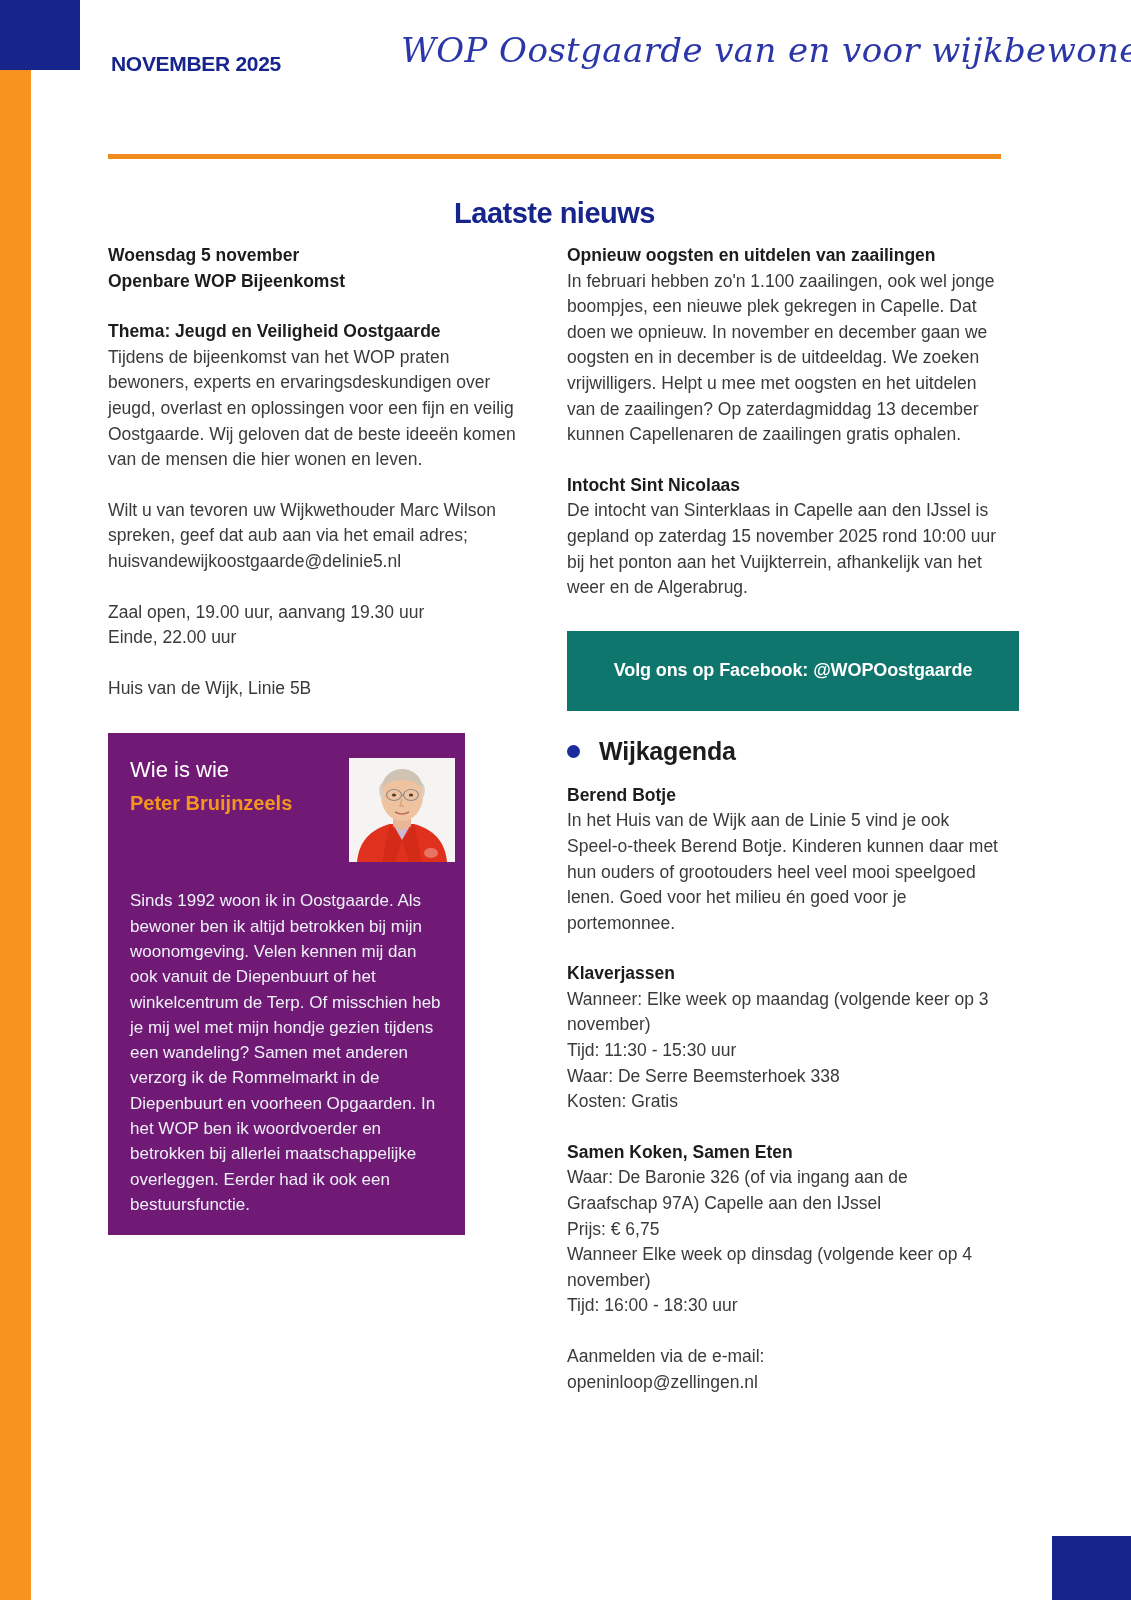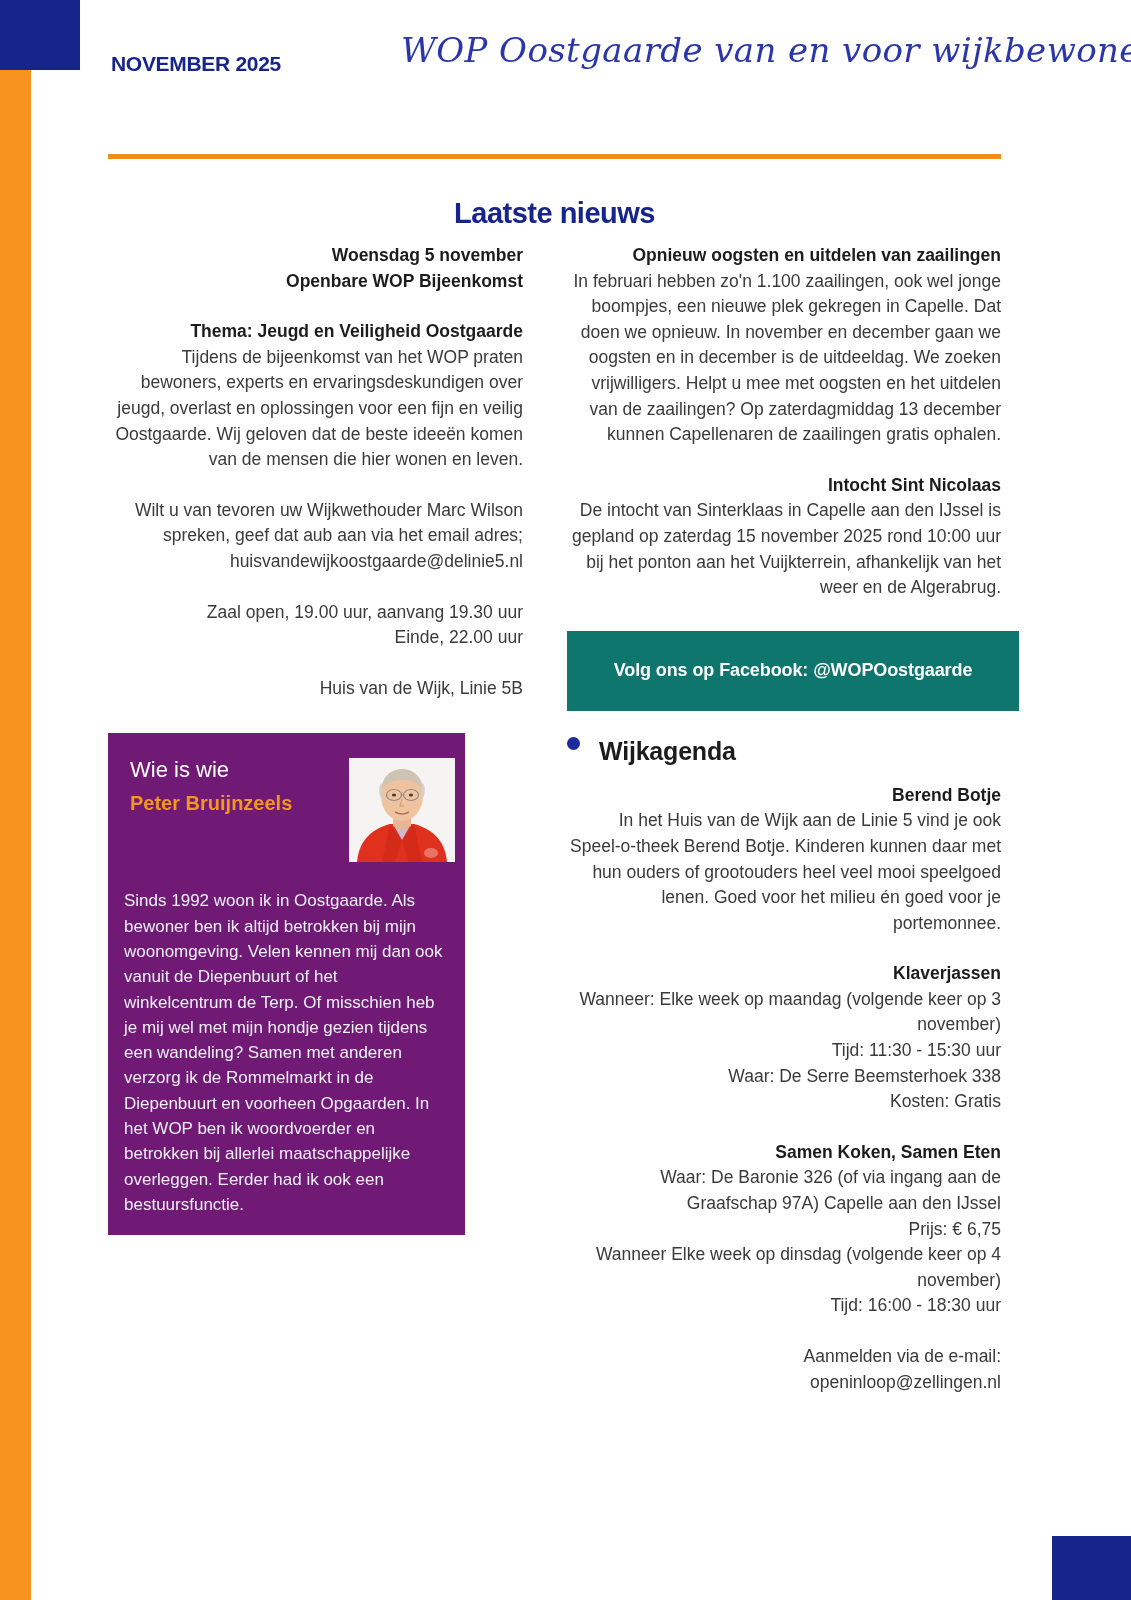--- a/index.html
+++ b/index.html
@@ -105,21 +105,20 @@
   }
   .col-left { width: 415px; }
   .col-right { width: 434px; }
 
   p.body {
     margin: 0;
     font-size: 17.5px;
     line-height: 25.6px;
     color: #3a3a3a;
     font-family: "Liberation Sans", sans-serif;
-    text-align: right;
   }
   p.body + p.body { margin-top: 25px; }
 
   .bold-line {
     font-weight: bold;
     color: #1c1c1c;
   }
 
   
   .whois-panel {
@@ -154,21 +153,21 @@
     position: absolute;
     right: 10px;
     top: 25px;
     width: 106px;
     height: 104px;
     background: #f3f3f1;
     overflow: hidden;
   }
   .whois-photo svg { display: block; }
   .whois-body {
-    padding: 12px 22px 6px 16px;
+    padding: 12px 22px 6px 22px;
   }
   .whois-body p {
     margin: 0;
     font-size: 17px;
     line-height: 25.3px;
     color: #eef0f8;
   }
   .whois-body p + p { margin-top: 24px; }
 
   
@@ -183,21 +182,21 @@
     color: #ffffff;
     font-size: 18px;
     font-weight: bold;
     letter-spacing: -0.1px;
   }
 
   
   .agenda-head {
     margin-top: 26px;
     display: flex;
-    align-items: flex-start;
+    align-items: center;
     gap: 19px;
   }
   .agenda-bullet {
     width: 13px;
     height: 13px;
     border-radius: 50%;
     background: #1b2a9c;
     flex: 0 0 auto;
   }
   .agenda-title {

